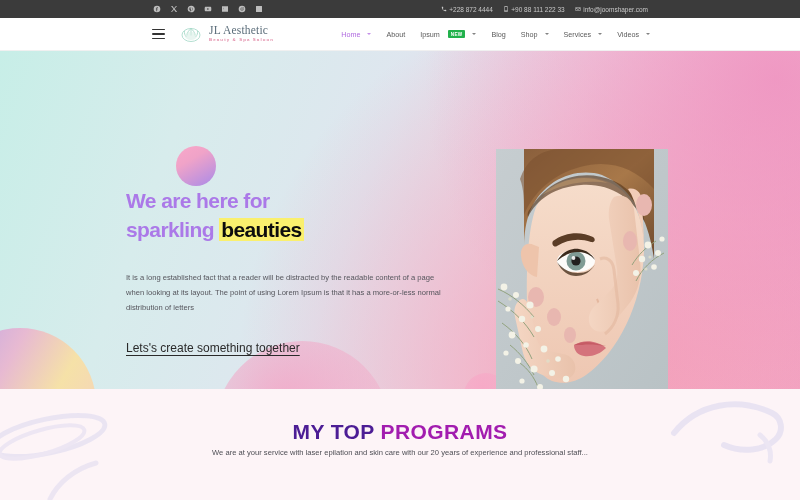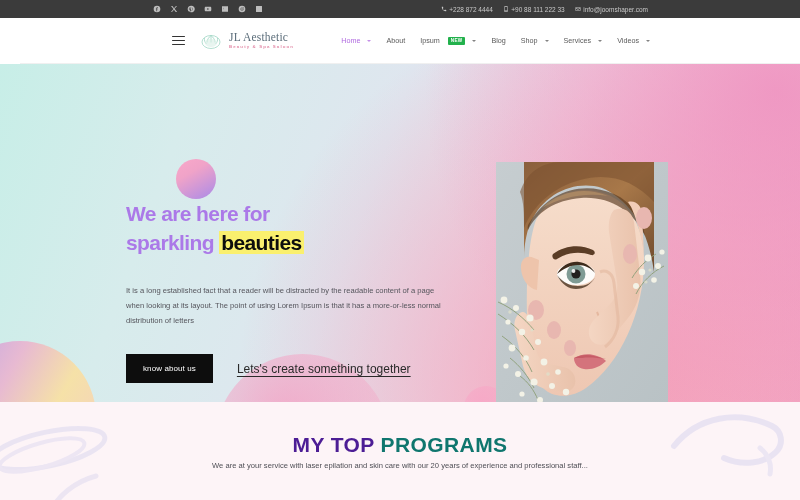--- a/index.html
+++ b/index.html
@@ -28,22 +28,22 @@
   .contact {
     position: absolute; right: 152px;
     display: flex; align-items: center; gap: 10px;
     color: #c9c9c9; font-size: 6.5px; white-space: nowrap;
   }
   .contact span.ci { display: inline-flex; align-items: center; gap: 2.5px; }
   .contact svg { width: 6px; height: 6px; fill: #c9c9c9; }
 
   
   .header {
-    height: 46px; background: #fff; display: flex; align-items: center;
-    position: relative; border-bottom: 1px solid #f0f0f0; margin-left: 20px;
+    height: 33px; background: #fff; display: flex; align-items: center;
+    position: relative; border-bottom: 1px solid #f0f0f0;
   }
   .burger {
     position: absolute; left: 152px; width: 13px; height: 10px;
     display: flex; flex-direction: column; justify-content: space-between;
   }
   .burger i { display: block; height: 1.3px; background: #333; border-radius: 1px; }
   .logo-wrap {
     position: absolute; left: 178px; display: flex; align-items: center; gap: 5px;
   }
   .logo-mark { width: 26px; height: 22px; }
@@ -138,21 +138,21 @@
   .deco { position: absolute; pointer-events: none; opacity: .5; }
   .d1 { left: -18px; top: 13px; }
   .d2 { left: 44px; top: 66px; }
   .d3 { right: 12px; top: 4px; }
   .deco svg { display: block; }
   .prog-title {
     font-size: 21px; font-weight: bold; letter-spacing: .4px;
     position: relative; z-index: 2;
   }
   .t-cyan { color: #4c1d95; }
-  .t-pink { color: #0f766e; }
+  .t-pink { color: #a21caf; }
   .prog-sub {
     margin-top: 4px; font-size: 7.6px; color: #4e4e55;
     position: relative; z-index: 2;
   }
 </style>
 </head>
 <body>
 
 <div id="page">
 
@@ -280,21 +280,20 @@
 
     <div class="hero-copy">
       <div class="h-line">
         <span class="h-purple">We are here for</span>
       </div>
       <div class="h-line">
         <span class="h-purple">sparkling </span><span class="h-hl">beauties</span>
       </div>
       <p class="hero-p">It is a long established fact that a reader will be distracted by the readable content of a page when looking at its layout. The point of using Lorem Ipsum is that it has a more-or-less normal distribution of letters</p>
       <div class="hero-cta">
-        <button class="btn-dark">know about us</button>
         <a class="link-underline">Lets's create something together</a>
       </div>
     </div>
 
     <div class="hero-img">
       <svg viewBox="0 0 172 244" preserveAspectRatio="xMidYMid slice" aria-hidden="true">
         <defs>
           <linearGradient id="bgG" x1="0" y1="0" x2="1" y2="1">
             <stop offset="0" stop-color="#c6cdd0"></stop>
               <stop offset="1" stop-color="#b9c2c5"></stop>

